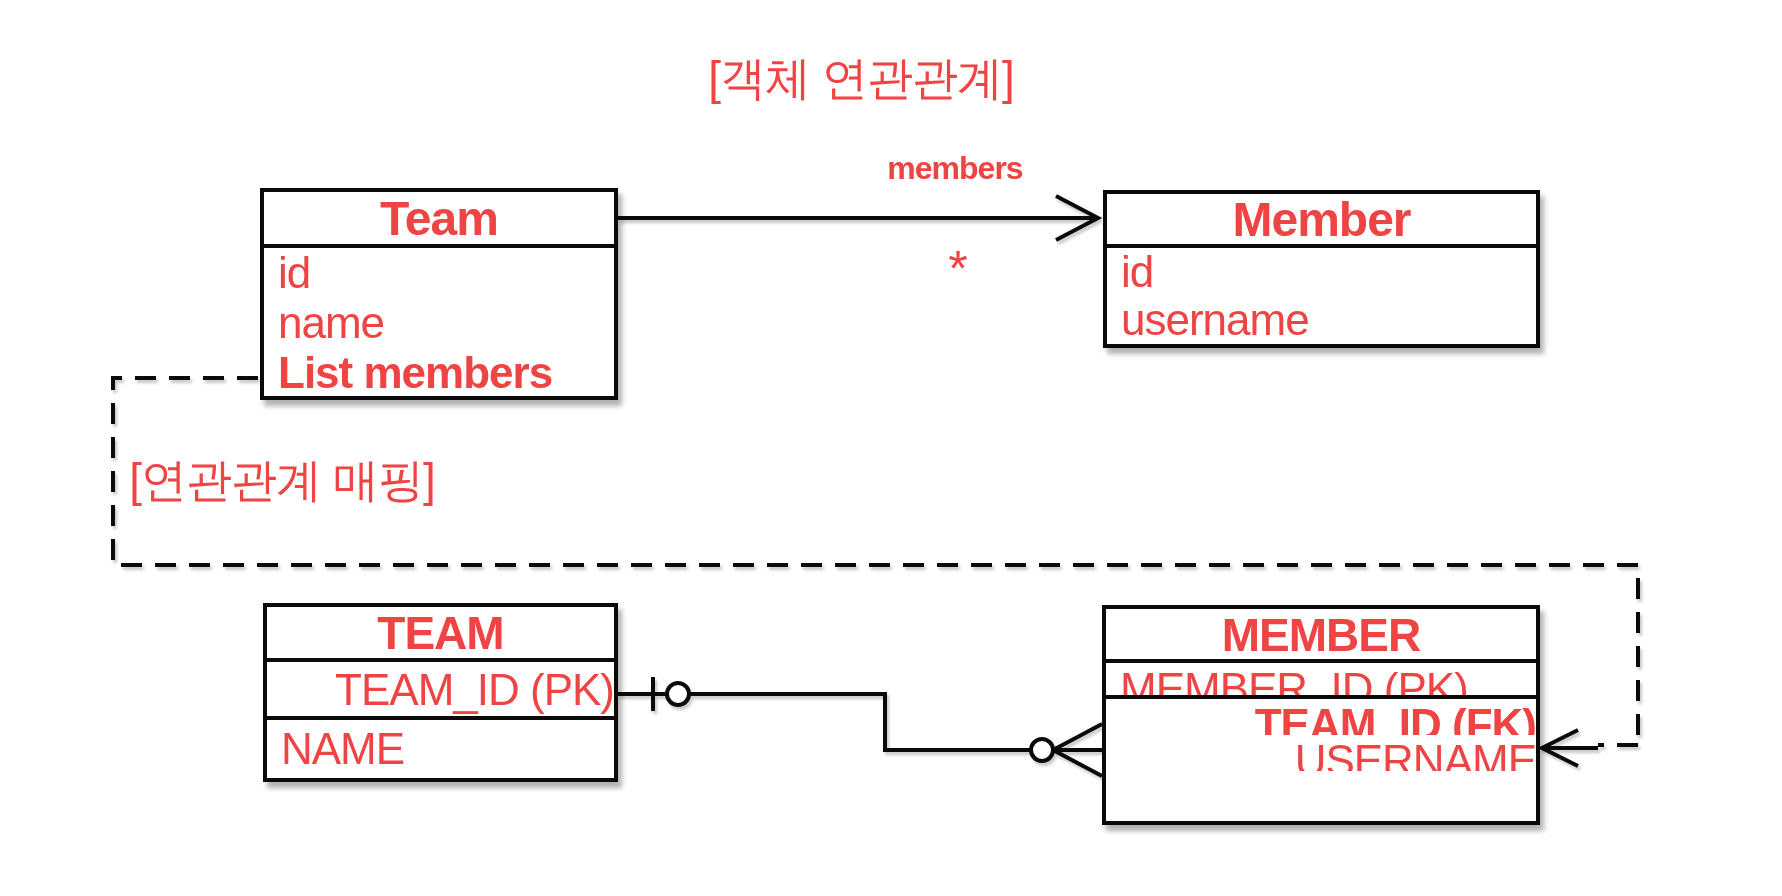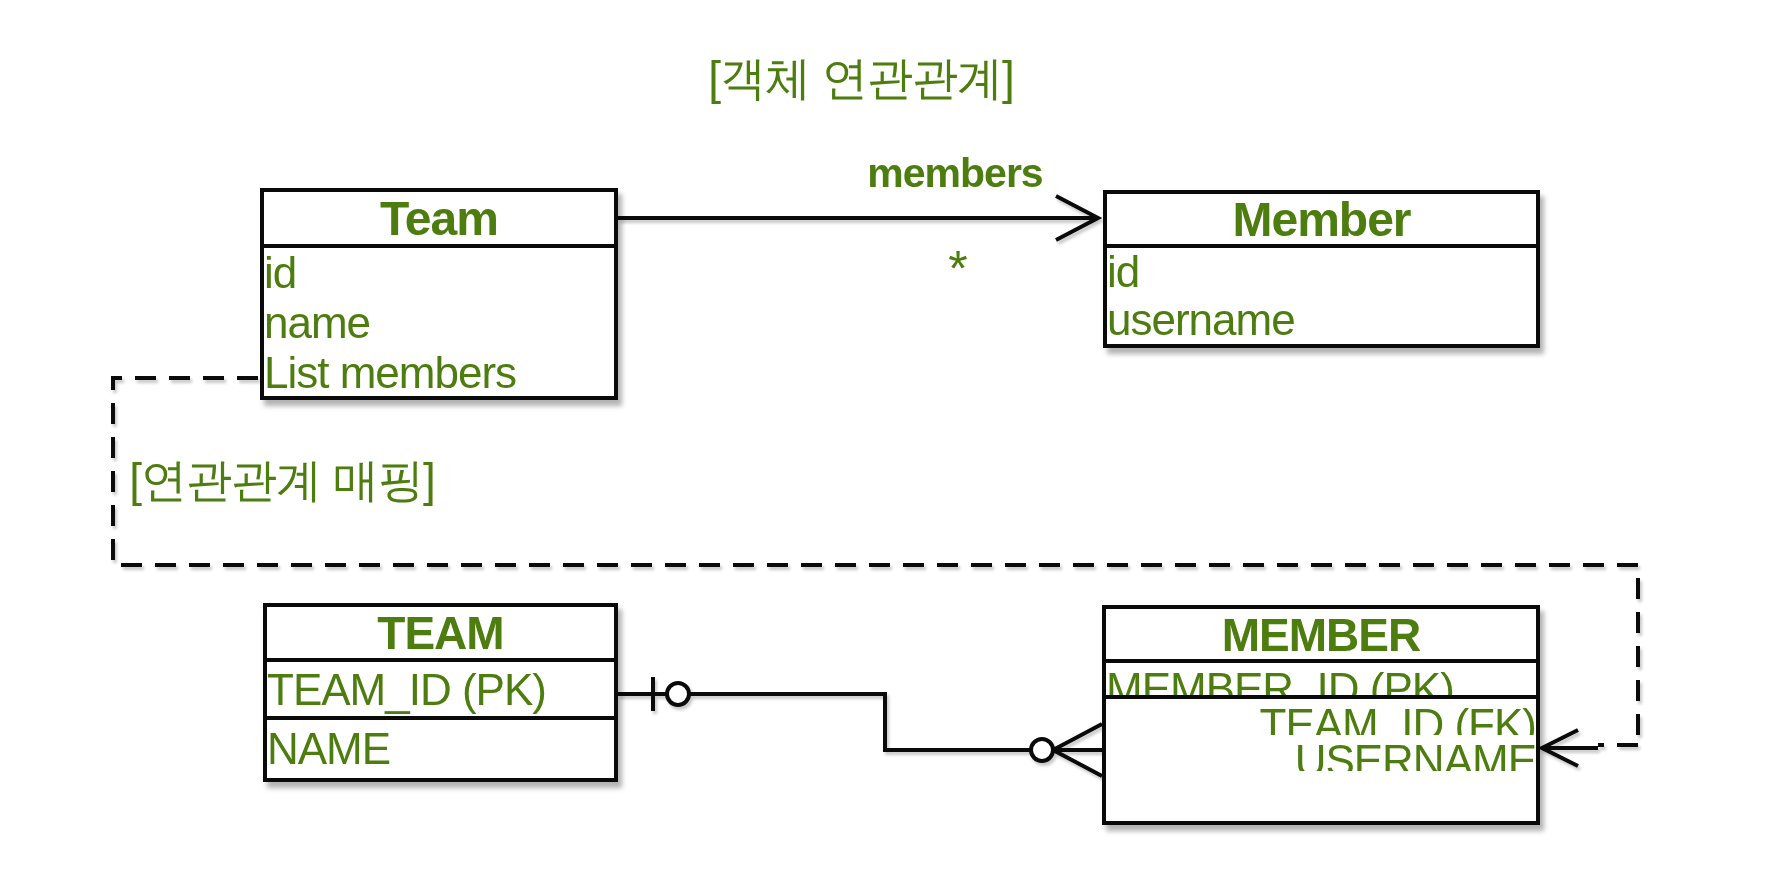--- a/index.html
+++ b/index.html
@@ -6,21 +6,21 @@
     margin: 0;
     padding: 0;
     background: #ffffff;
   }
   .canvas {
     position: relative;
     width: 1782px;
     height: 896px;
     background: #ffffff;
     font-family: "Liberation Sans", "DejaVu Sans", sans-serif;
-    color: #4d7c0f;
+    color: #ef4444;
     overflow: hidden;
   }
   svg.connectors {
     position: absolute;
     left: 0; top: 0;
     width: 1782px; height: 896px;
     filter: drop-shadow(2px 3px 1.5px rgba(0,0,0,0.22));
   }
   .title {
     position: absolute;
@@ -41,54 +41,55 @@
     border-bottom: 4px solid #0a0a0a;
     font-weight: bold;
     text-align: center;
     font-size: 48px;
     letter-spacing: -1px;
     white-space: nowrap;
     overflow: hidden;
   }
   .box .row {
     box-sizing: border-box;
+    padding-left: 14px;
     font-size: 44px;
     letter-spacing: -1px;
     white-space: nowrap;
     overflow: hidden;
   }
-  .bold { font-weight: normal; }
+  .bold { font-weight: bold; }
   .divided { border-bottom: 4px solid #0a0a0a; }
 
   
   .team-class  { left: 260px; top: 188px; width: 358px; height: 212px; }
   .team-class .header { height: 56px; line-height: 54px; }
   .team-class .row { height: 50px; line-height: 50px; }
 
   .member-class { left: 1103px; top: 190px; width: 437px; height: 158px; }
   .member-class .header { height: 54px; line-height: 52px; }
   .member-class .row { height: 48px; line-height: 48px; }
 
   
   .team-table { left: 263px; top: 603px; width: 355px; height: 179px; }
   .team-table .header { height: 55px; line-height: 52px; font-size: 46px; }
-  .team-table .row1 { height: 58px; line-height: 56px; }
+  .team-table .row1 { height: 58px; line-height: 56px; text-align: right; }
   .team-table .row2 { height: 58px; line-height: 58px; }
 
   .member-table { left: 1102px; top: 605px; width: 438px; height: 220px; }
   .member-table .header { height: 54px; line-height: 52px; font-size: 46px; }
   .member-table .row1 { height: 59px; line-height: 57px; }
   .member-table .row { height: 36px; line-height: 52px; }
   .member-table .compartment { padding-top: 0px; text-align: right; }
 
   .arrow-label {
     position: absolute;
     left: 800px; top: 150px; width: 310px;
     text-align: center;
-    font-size: 41px;
+    font-size: 32px;
     font-weight: bold;
     letter-spacing: -1px;
   }
   .multiplicity {
     position: absolute;
     left: 908px; top: 240px; width: 100px;
     text-align: center;
     font-size: 50px;
   }
   .title-object { left: 561px; top: 48px;  width: 600px; }

